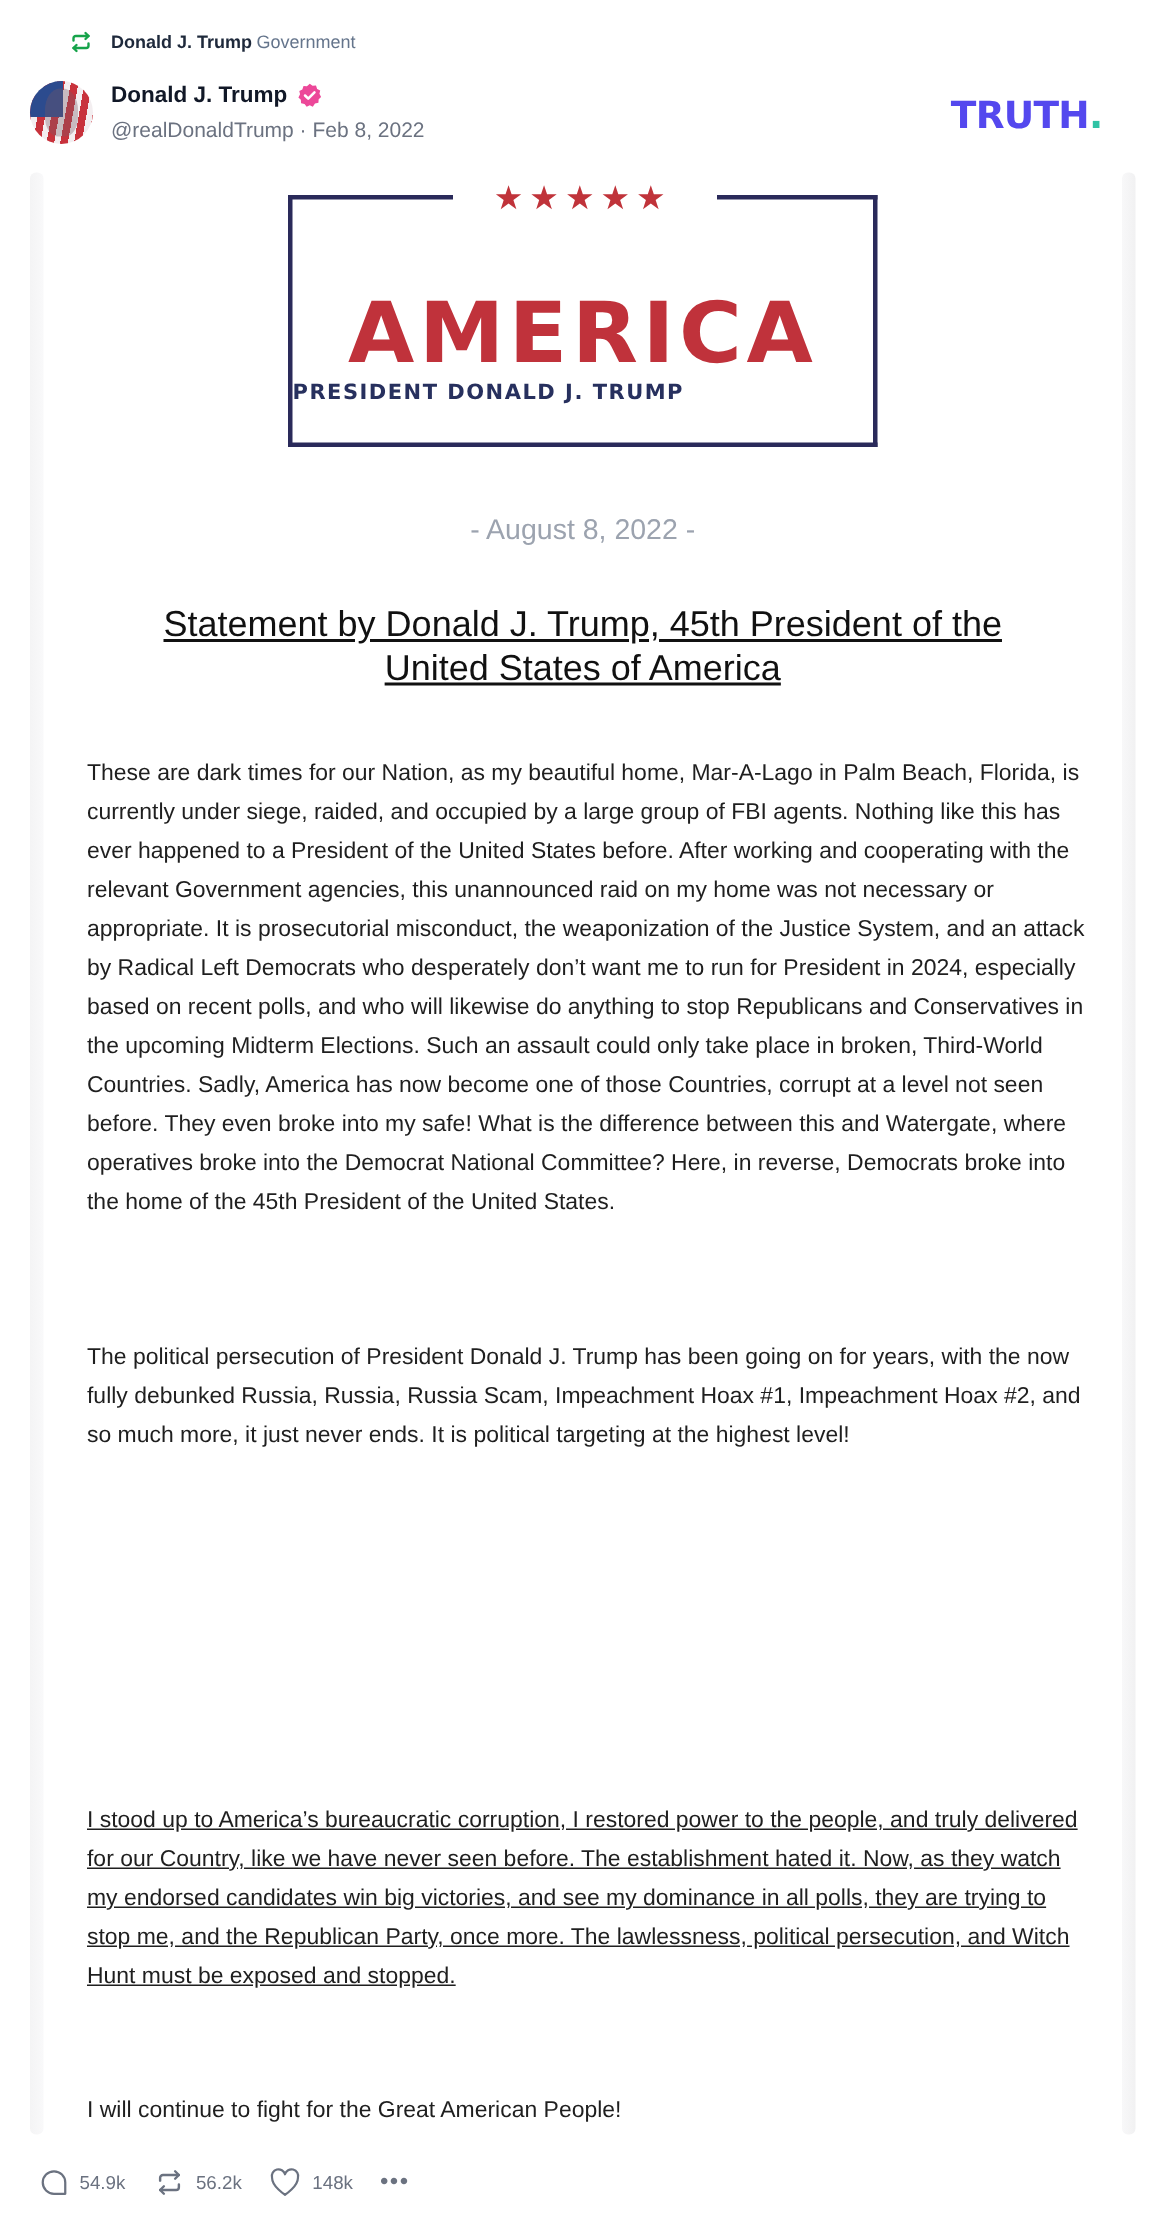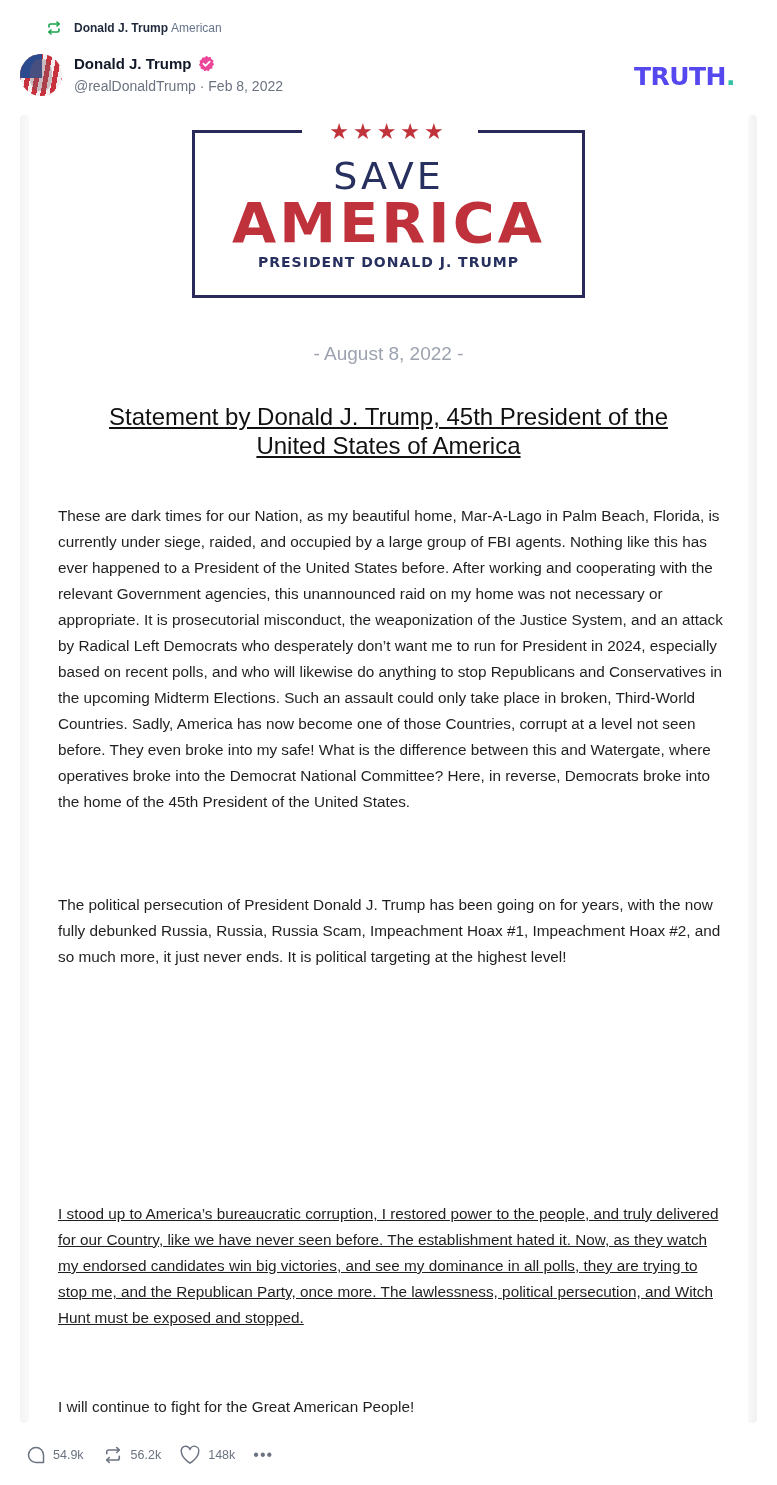--- a/index.html
+++ b/index.html
@@ -25,21 +25,21 @@
   .image-card { position: absolute; left: 20px; top: 115px; width: 737px; height: 1308px; background: #ffffff; }
   .image-card .edge-l { position: absolute; left: 0; top: 0; width: 9px; height: 100%; background: linear-gradient(90deg, #f4f4f5, #f9f9fa); border-radius: 4px; }
   .image-card .edge-r { position: absolute; right: 0; top: 0; width: 9px; height: 100%; background: linear-gradient(270deg, #f1f1f2, #f8f8f9); border-radius: 4px; }
 
   .logo-box { position: absolute; left: 172px; top: 15px; width: 393px; height: 168px; border: 3px solid #2a2a5a; border-top: none; }
   .logo-box .top-l { position: absolute; left: -3px; top: 0; width: 110px; height: 3px; background: #2a2a5a; }
   .logo-box .top-r { position: absolute; right: -3px; top: 0; width: 107px; height: 3px; background: #2a2a5a; }
   .logo-stars { position: absolute; left: 0; width: 100%; top: -11px; text-align: center; color: #c0333a; font-size: 22px; letter-spacing: 4px; }
   .logo-save { position: absolute; left: 0; width: 100%; top: 24px; text-align: center; font-size: 38px; color: #27305e; letter-spacing: 3px; font-family: "DejaVu Sans", sans-serif; }
   .logo-america { position: absolute; left: 0; width: 100%; top: 60px; text-align: center; font-size: 56px; font-weight: 900; color: #c0323b; letter-spacing: 3px; font-family: "DejaVu Sans", sans-serif; transform: scaleX(1.02); }
-  .logo-sub { position: absolute; left: 0; width: 100%; top: 124px; text-align: center; font-size: 14px; font-weight: bold; color: #27305e; letter-spacing: 1px; font-family: "DejaVu Sans", sans-serif; }
+  .logo-sub { position: absolute; left: 0; width: 100%; top: 124px; font-size: 14px; font-weight: bold; color: #27305e; letter-spacing: 1px; font-family: "DejaVu Sans", sans-serif; }
 
   .doc-date { position: absolute; left: 0; width: 100%; top: 228px; text-align: center; font-size: 19px; color: #9ca3af; }
   .doc-title { position: absolute; left: 0; width: 100%; top: 287px; text-align: center; font-size: 24px; line-height: 29px; color: #111111; }
 
   .doc-para { position: absolute; left: 38px; width: 670px; font-size: 15.3px; line-height: 26px; color: #1f1f1f; }
   .p1 { top: 388px; }
   .p2 { top: 777px; }
   .p3 { top: 944px; }
   .p4 { top: 1086px; text-decoration: underline; }
   .p5 { top: 1279px; }
@@ -55,21 +55,21 @@
 <div class="retruth-row">
   <span class="rt-icon">
     <svg width="16" height="16" viewBox="0 0 16 16" fill="none" stroke="#16a34a" stroke-width="1.6" stroke-linecap="round" stroke-linejoin="round">
       <path d="M3 7V5.5A1.5 1.5 0 0 1 4.5 4H13"></path>
         <path d="M11 2l2 2-2 2"></path>
       <path d="M13 9v1.5A1.5 1.5 0 0 1 11.5 12H3"></path>
         <path d="M5 14l-2-2 2-2"></path>
     </svg>
   </span>
   <span class="rt-name">Donald J. Trump</span>
-  <span class="rt-label">American</span>
+  <span class="rt-label">Government</span>
 </div>
 
 <div class="post-header">
   <div class="avatar">
     <div class="canton"></div>
     <div class="face"></div>
   </div>
   <div class="author-name">
     <span>Donald J. Trump</span>
     <span class="verified">
@@ -84,21 +84,20 @@
 </div>
 
 <div class="image-card">
   <div class="edge-l"></div>
   <div class="edge-r"></div>
 
   <div class="logo-box">
     <div class="top-l"></div>
     <div class="top-r"></div>
     <div class="logo-stars">★★★★★</div>
-    <div class="logo-save">SAVE</div>
     <div class="logo-america">AMERICA</div>
     <div class="logo-sub">PRESIDENT DONALD J. TRUMP</div>
   </div>
 
   <div class="doc-date">- August 8, 2022 -</div>
   <div class="doc-title">
     <span style="display:inline-block;width:600px;text-decoration:underline;">Statement by Donald J. Trump, 45th President of the United States of America</span>
   </div>
 
   <div class="doc-para p1">These are dark times for our Nation, as my beautiful home, Mar-A-Lago in Palm Beach, Florida, is currently under siege, raided, and occupied by a large group of FBI agents. Nothing like this has ever happened to a President of the United States before. After working and cooperating with the relevant Government agencies, this unannounced raid on my home was not necessary or appropriate. It is prosecutorial misconduct, the weaponization of the Justice System, and an attack by Radical Left Democrats who desperately don’t want me to run for President in 2024, especially based on recent polls, and who will likewise do anything to stop Republicans and Conservatives in the upcoming Midterm Elections. Such an assault could only take place in broken, Third-World Countries. Sadly, America has now become one of those Countries, corrupt at a level not seen before. They even broke into my safe! What is the difference between this and Watergate, where operatives broke into the Democrat National Committee? Here, in reverse, Democrats broke into the home of the 45th President of the United States.</div>

